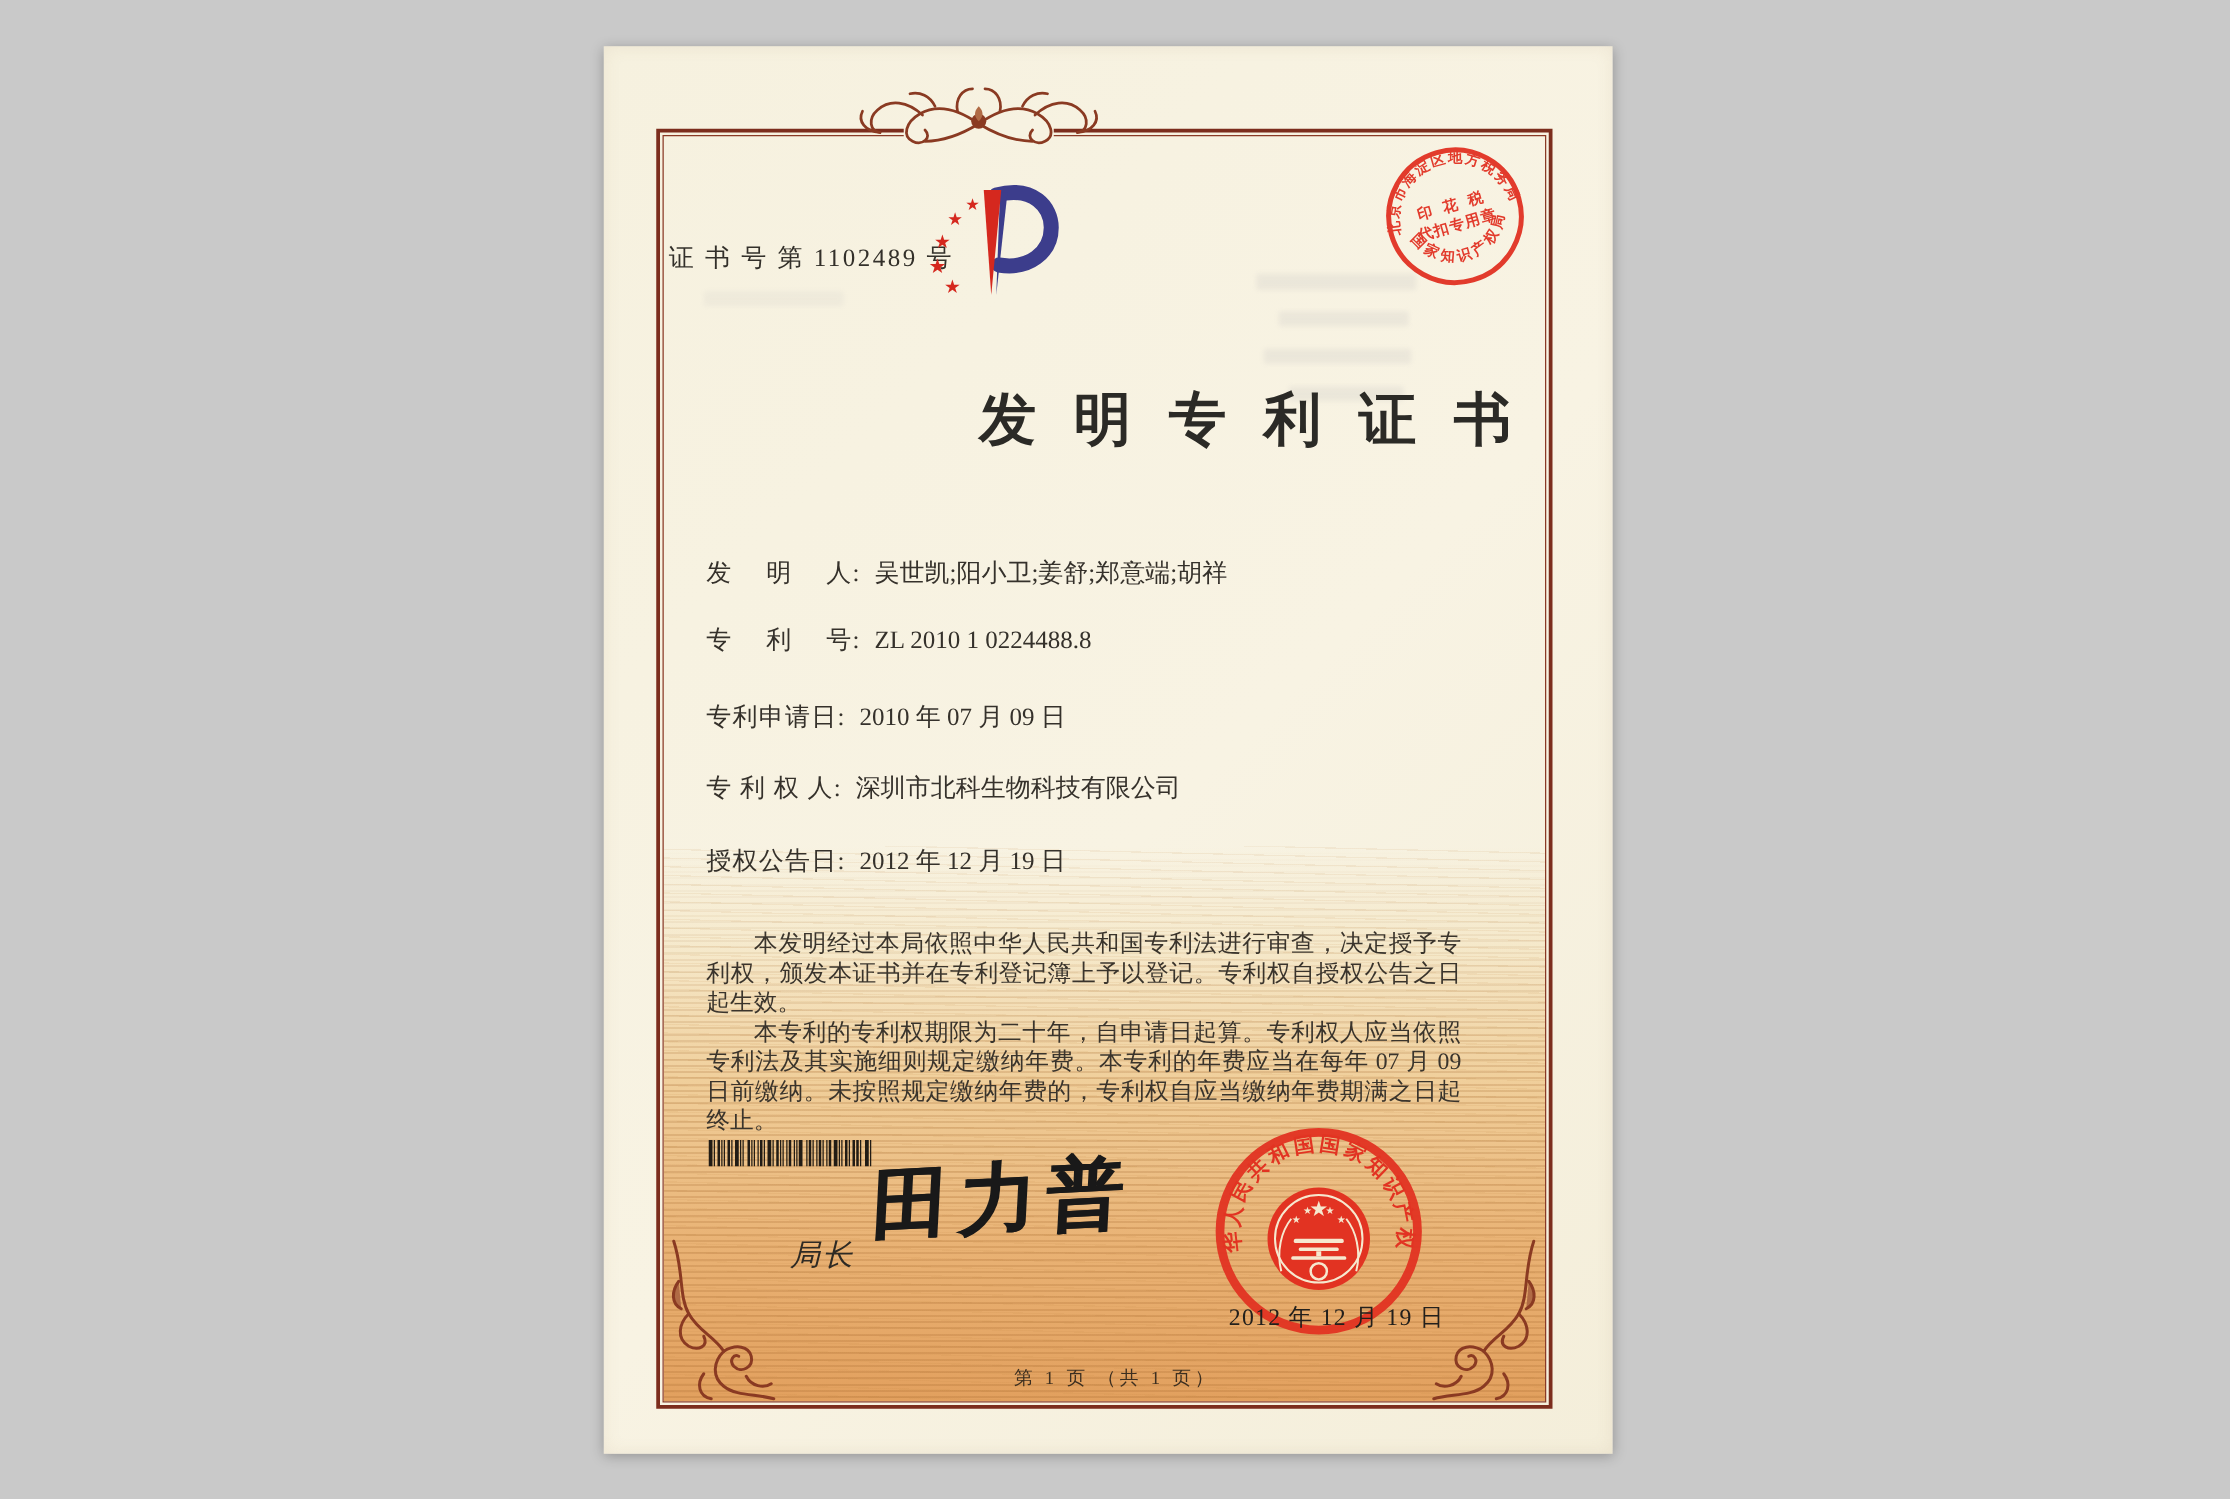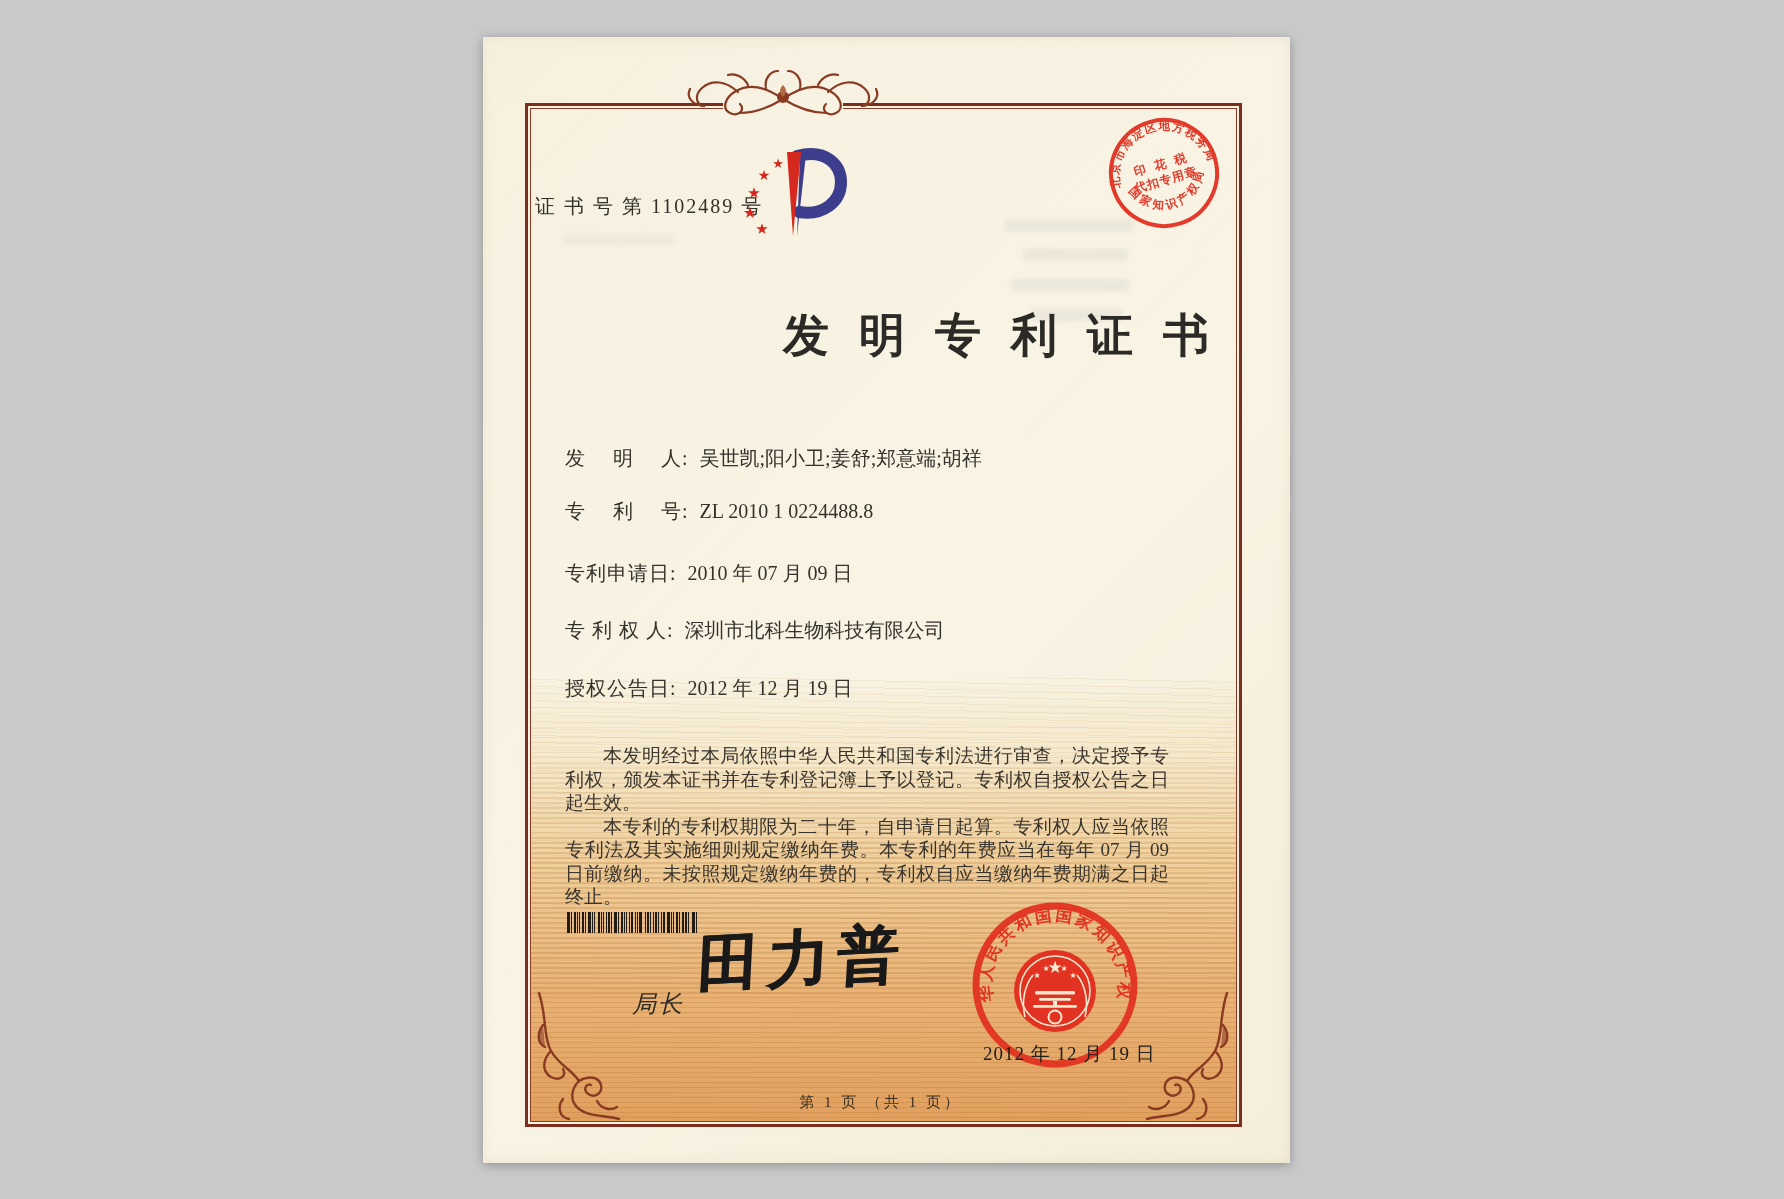--- a/index.html
+++ b/index.html
@@ -29,21 +29,21 @@
               line-height:23.5px;color:#3a342c;text-align:justify;z-index:3;margin-top:35px;}
   .body-block p{margin:0;text-indent:2em;}
   .barcode{position:absolute;left:84px;top:875px;width:170px;height:21px;display:flex;align-items:stretch;z-index:3;}
   .barcode i{display:block;background:#221c15;height:100%;}
   .director{position:absolute;left:149px;top:951px;font-size:24px;color:#2e2a24;z-index:4;letter-spacing:2px;font-style:italic;}
   .signature{position:absolute;left:214px;top:880px;font-size:62px;color:#191919;z-index:4;
              transform:rotate(-3deg) skewX(-6deg);letter-spacing:8px;font-weight:bold;
              text-shadow:1px 0 0 #191919;}
   .seal{position:absolute;left:486px;top:862px;z-index:3;}
   .issue-date{position:absolute;left:500px;top:1004px;font-size:19px;color:#23201c;z-index:5;letter-spacing:1px;white-space:nowrap;}
-  .footer{position:absolute;left:42px;top:1056px;width:711px;text-align:center;
+  .footer{position:absolute;left:54px;top:1056px;width:711px;text-align:center;
           font-size:15px;color:#3d2f20;letter-spacing:3px;z-index:3;}
   .tax-stamp{position:absolute;left:622px;top:77px;transform:rotate(-16deg);}
   .logo{position:absolute;left:248px;top:95px;}
   .top-ornament{position:absolute;left:195px;top:24px;z-index:2;}
   .ornament-patch{position:absolute;left:240px;top:58px;width:120px;height:18px;background:#f7f2e1;z-index:1;}
   .corner{position:absolute;z-index:2;}
   .corner.bl{left:44px;top:952px;}
   .corner.br{left:656px;top:952px;transform:scaleX(-1);}
   .ghost{position:absolute;background:#8d8d9c;opacity:.11;filter:blur(2px);border-radius:2px;}
 </style>

